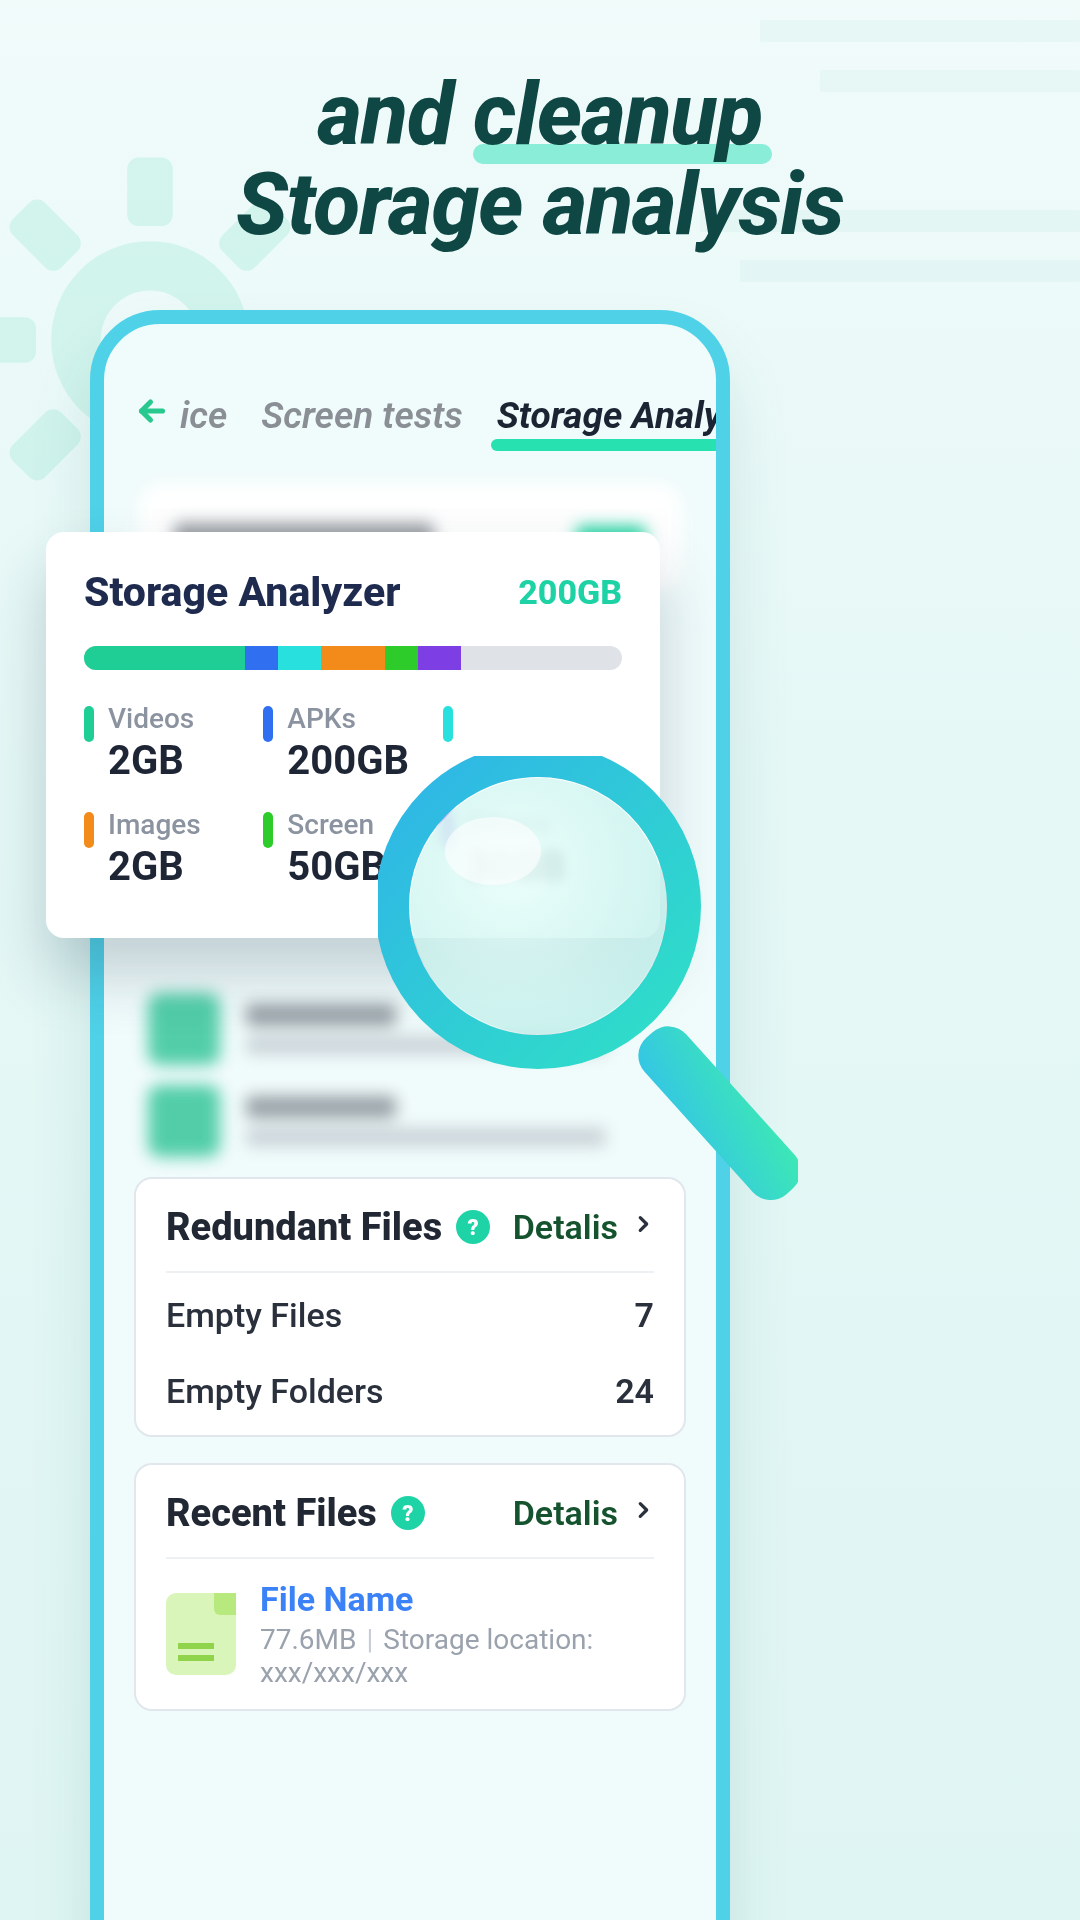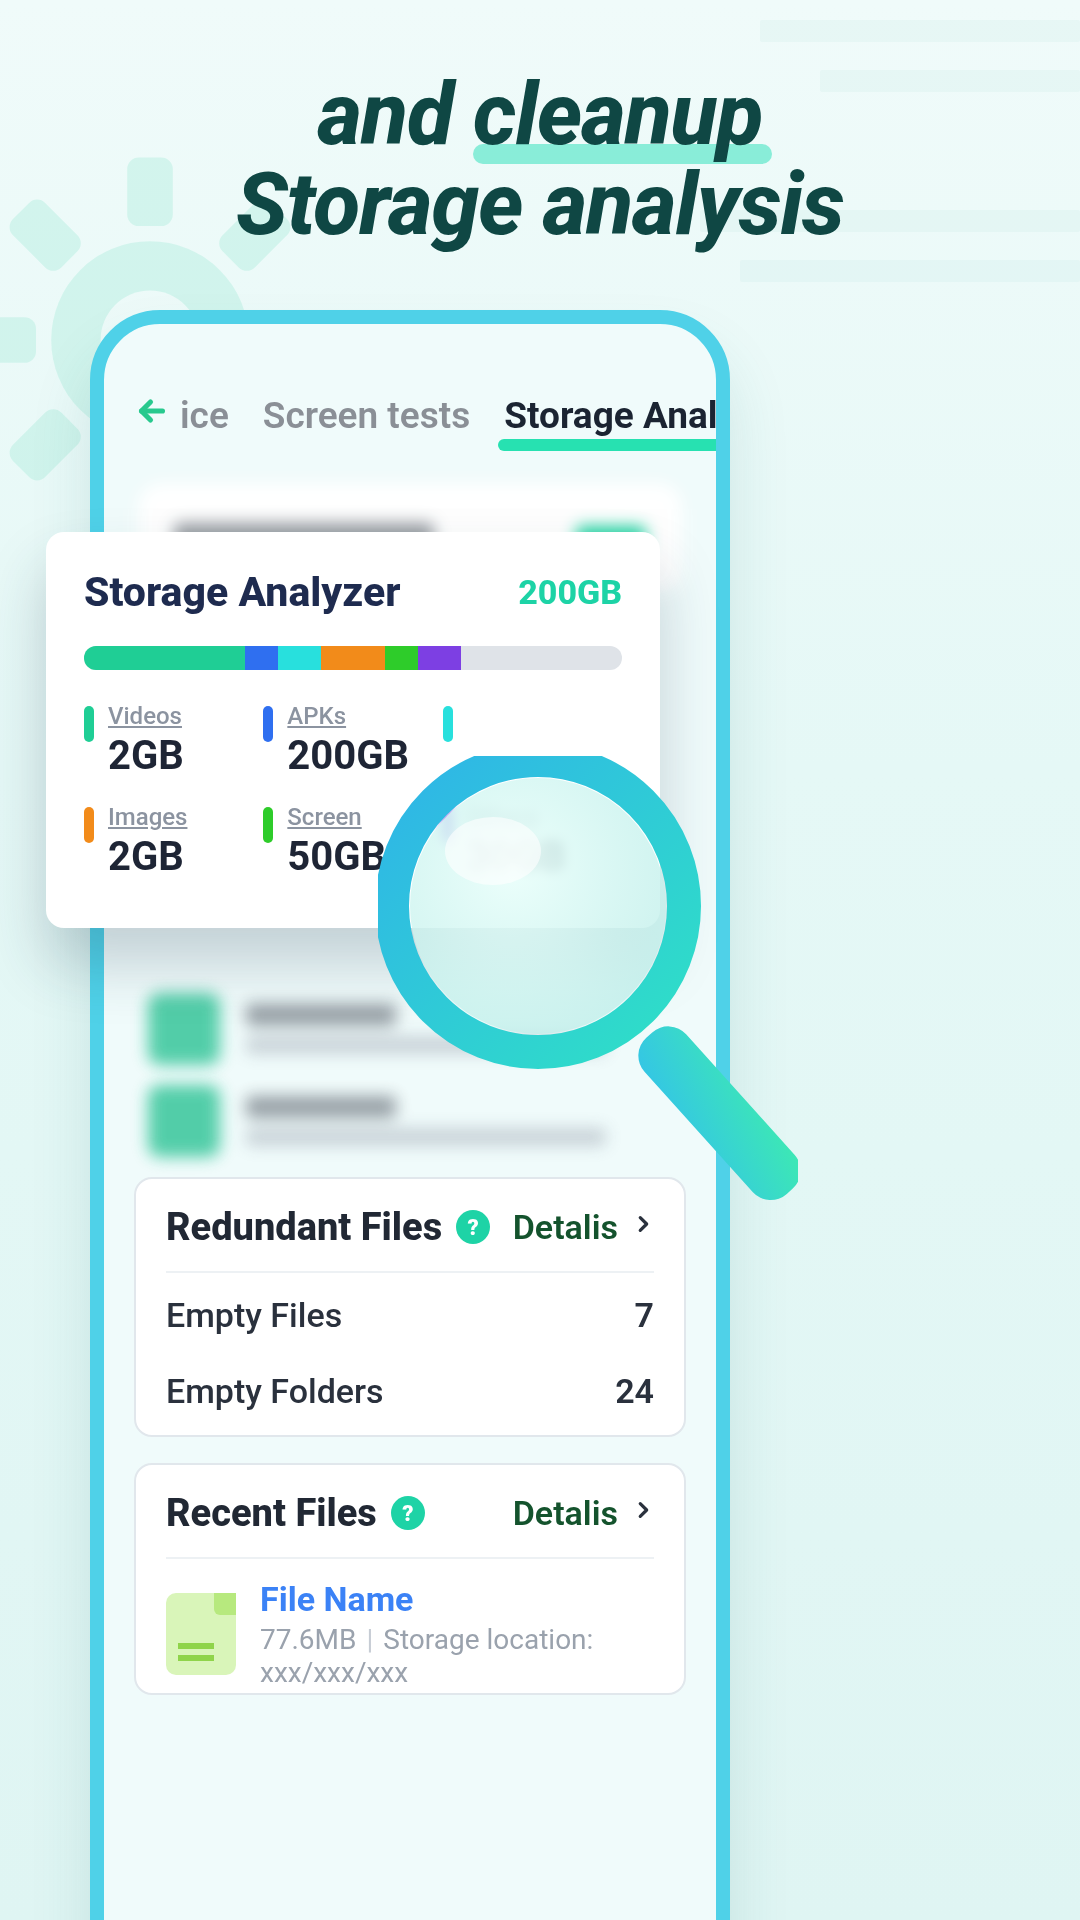--- a/index.html
+++ b/index.html
@@ -56,21 +56,21 @@
     top: 310px; left: 90px;
     width: 640px; height: 1700px;
     border: 14px solid #4fd1e8;
     border-radius: 70px;
     background: #f0fbfb;
     overflow: hidden;
     box-shadow: 0 40px 60px rgba(40,120,120,0.15);
   }
   .phone-inner { padding: 40px 30px 0 30px; position: relative; }
   
-  .tabhdr { display: flex; align-items: center; gap: 14px; margin: 24px 0 40px 0; }
+  .tabhdr { display: flex; align-items: center; gap: 14px; margin: 24px 0 40px 0; font-style: italic; }
   .tabhdr .back-icon { color: #33cc9a; font-size: 40px; font-weight: bold; }
   .tabhdr .tab {
     font-size: 37px; font-weight: 600; color: #8a8f96; white-space: nowrap;
     padding: 6px 10px;
   }
   .tabhdr .tab.active {
     color: #1b2432; position: relative; font-weight: 700;
   }
   .tabhdr .tab.active::after {
     content: ""; position: absolute; left: 4px; right: -4px; bottom: -8px;
@@ -130,21 +130,21 @@
     z-index: 20;
   }
   .analyzer-hdr { display: flex; justify-content: space-between; align-items: center; margin-bottom: 30px; }
   .analyzer-title { font-size: 41px; font-weight: 800; color: #1e2b4f; }
   .analyzer-total { font-size: 34px; font-weight: 800; color: #1dd3a6; }
   .bar { height: 24px; width: 100%; display: flex; border-radius: 12px; overflow: hidden; background: #dfe3e8; margin-bottom: 26px; }
   .bar span { display: block; height: 100%; }
   .cats { display: flex; flex-wrap: wrap; }
   .cat { width: 33.333%; padding: 6px 0 18px; display: flex; gap: 14px; }
   .dot { width: 10px; height: 36px; border-radius: 6px; flex: none; margin-top: 4px; }
-  .cat .lbl { font-size: 24px; color: #8b93a0; font-weight: 500; text-decoration: underline; }
+  .cat .lbl { font-size: 28px; color: #8b93a0; font-weight: 500; }
   .cat .val { font-size: 40px; color: #1e2535; font-weight: 700; margin-top: 2px; }
   .cat.blurred { filter: blur(6px); opacity: 0.85; }
 
   
   .magnifier { position: absolute; top: 756px; left: 378px; width: 420px; height: 500px; z-index: 30; pointer-events: none; }
   .magnifier svg { width: 100%; height: 100%; }
 </style>
 </head>
 <body>
 
@@ -234,21 +234,21 @@
             <span>Empty Files</span>
             <span class="val">7</span>
           </div>
           <div class="stat-row">
             <span>Empty Folders</span>
             <span class="val">24</span>
           </div>
         </div>
     </div>
 
-    <div class="card" style="padding-bottom:0;">
+    <div class="card" style="padding-bottom:16px;">
       <div class="card-hdr">
         <div class="card-hdr-left">
           <span class="card-title">Recent Files</span>
           <span class="qmark">?</span>
         </div>
         <div class="details-link">
           <span>Detalis</span>
           <span class="chev">
             <svg width="22" height="30" viewBox="0 0 24 24" fill="none" stroke="#2a313d" stroke-width="3.5" stroke-linecap="round" stroke-linejoin="round">
                 <polyline points="9 5 16 12 9 19"></polyline>

